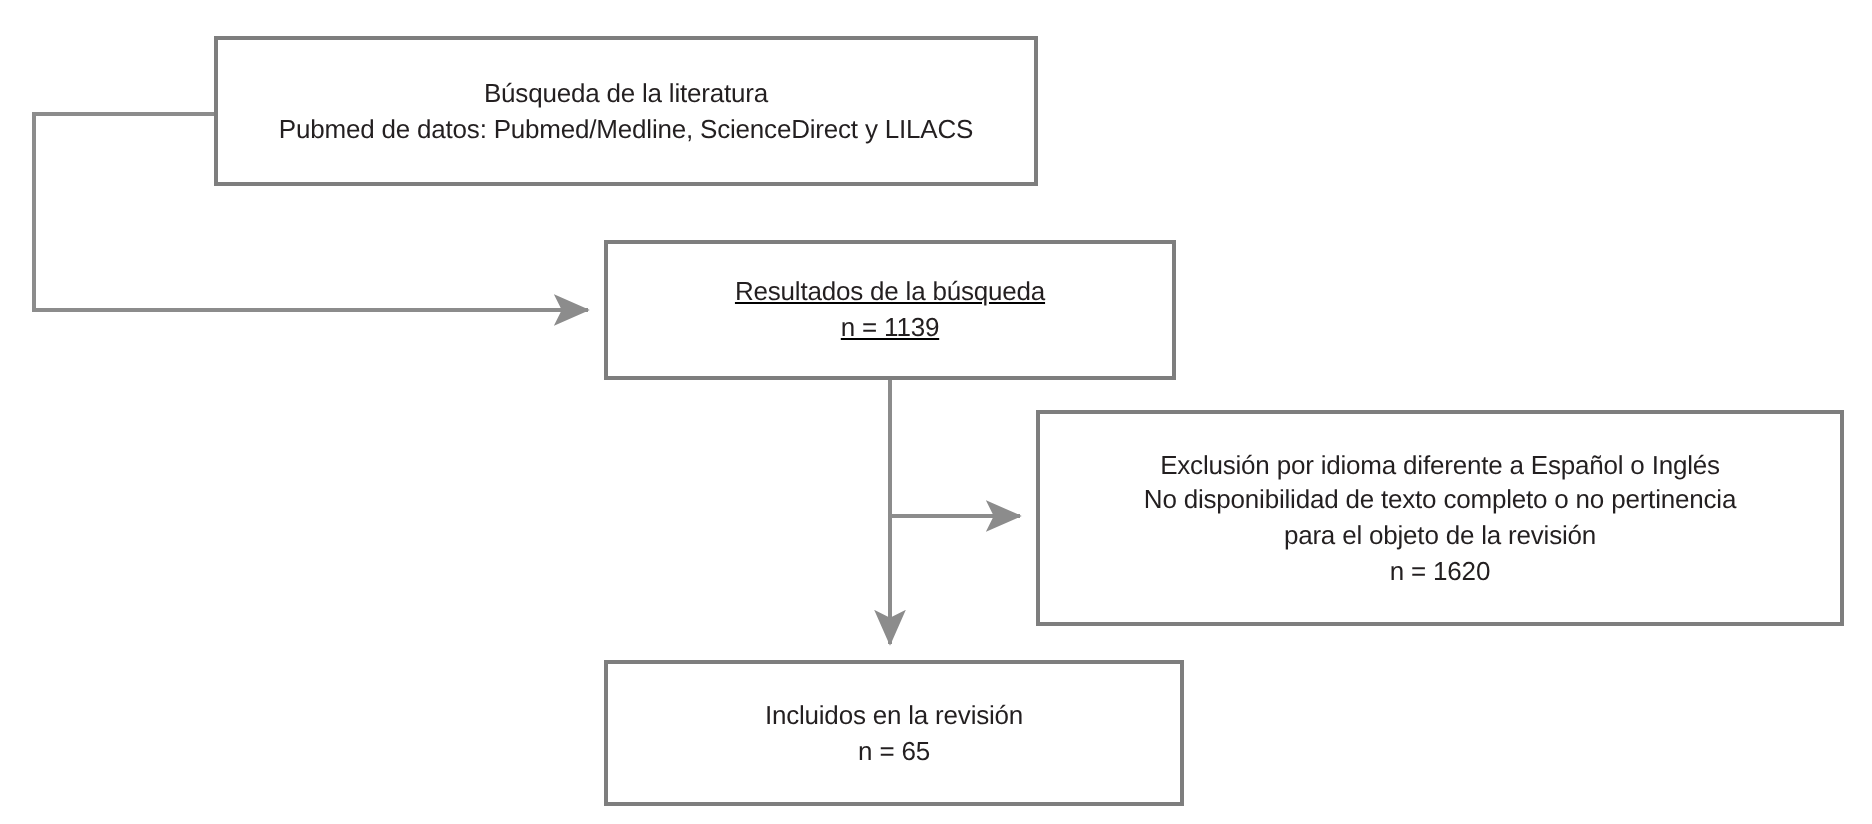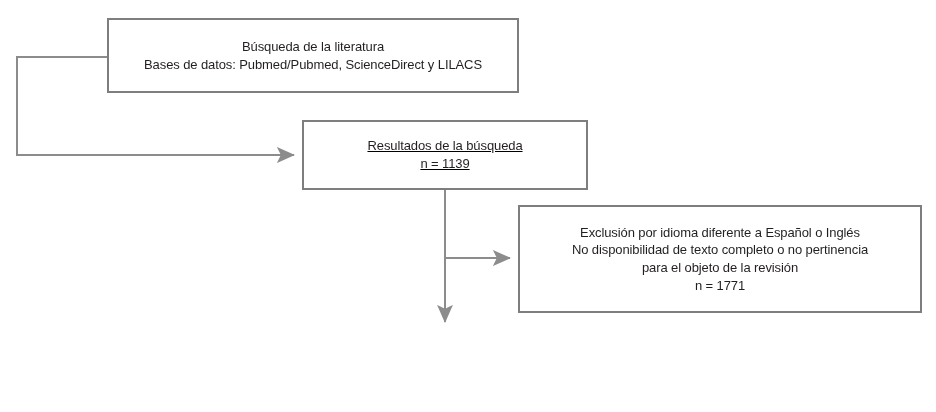--- a/index.html
+++ b/index.html
@@ -63,29 +63,33 @@
 
     <path d="M 107 57 L 17 57 L 17 155 L 294 155" fill="none" stroke="#8c8c8c" stroke-width="2" marker-end="url(#arrow-right)"></path>
 
     <path d="M 445 190 L 445 322" fill="none" stroke="#8c8c8c" stroke-width="2" marker-end="url(#arrow-down)"></path>
 
     <path d="M 445 258 L 510 258" fill="none" stroke="#8c8c8c" stroke-width="2" marker-end="url(#arrow-right)"></path>
   </svg>
 
   <div class="node" id="node-search">
     <div class="node-text">Búsqueda de la literatura
-Bases de datos: Pubmed/Pubmed, ScienceDirect y LILACS</div>
+Pubmed de datos: Pubmed/Medline, ScienceDirect y LILACS</div>
   </div>
 
   <div class="node" id="node-results">
     <div class="node-text">Resultados de la búsqueda
 n = 1139</div>
   </div>
 
   <div class="node" id="node-exclusion">
     <div class="node-text">Exclusión por idioma diferente a Español o Inglés
 No disponibilidad de texto completo o no pertinencia
 para el objeto de la revisión
-n = 1771</div>
+n = 1620</div>
   </div>
 
+  <div class="node" id="node-included">
+    <div class="node-text">Incluidos en la revisión
+n = 65</div>
+  </div>
 
 </div>
 
 </body></html>

